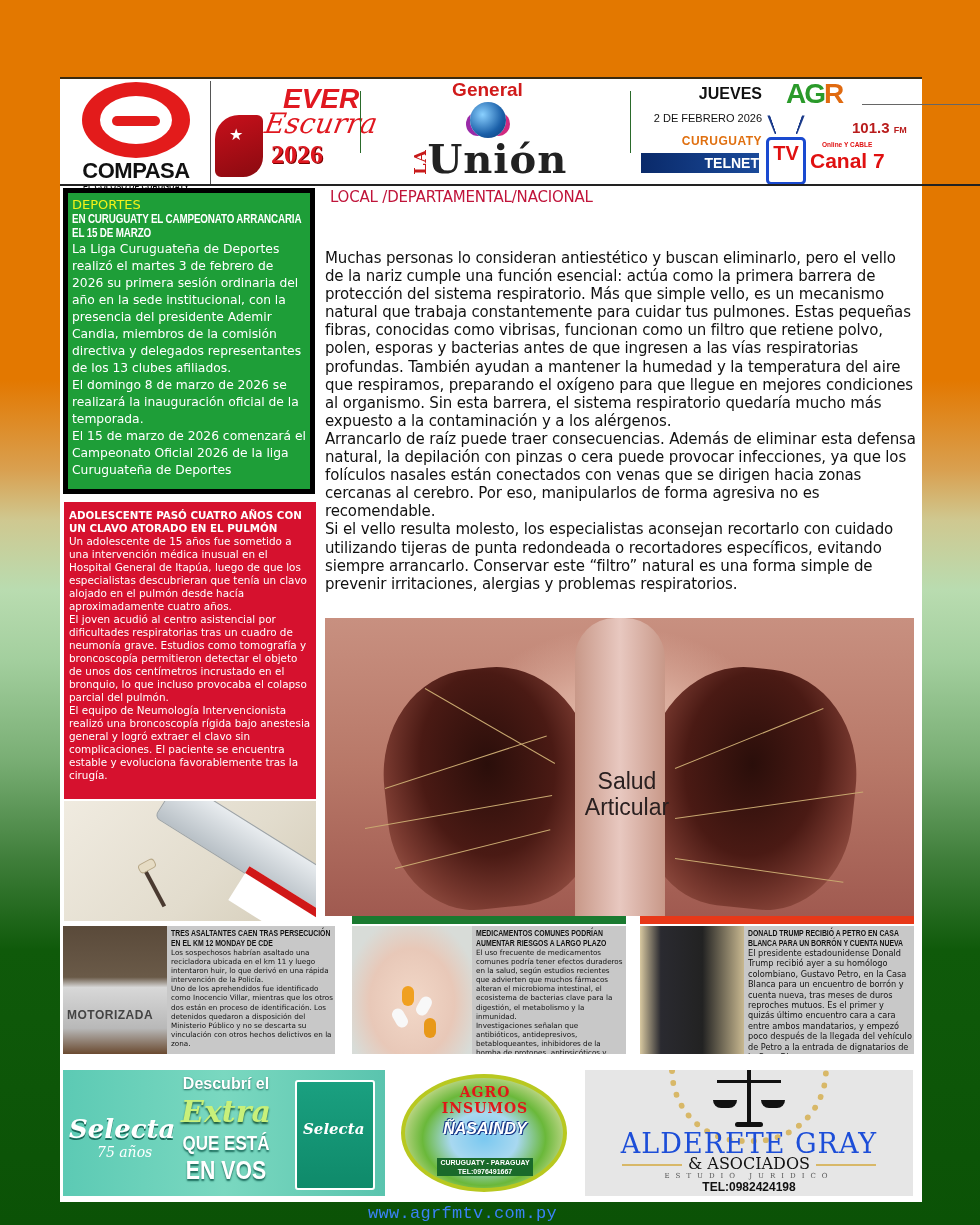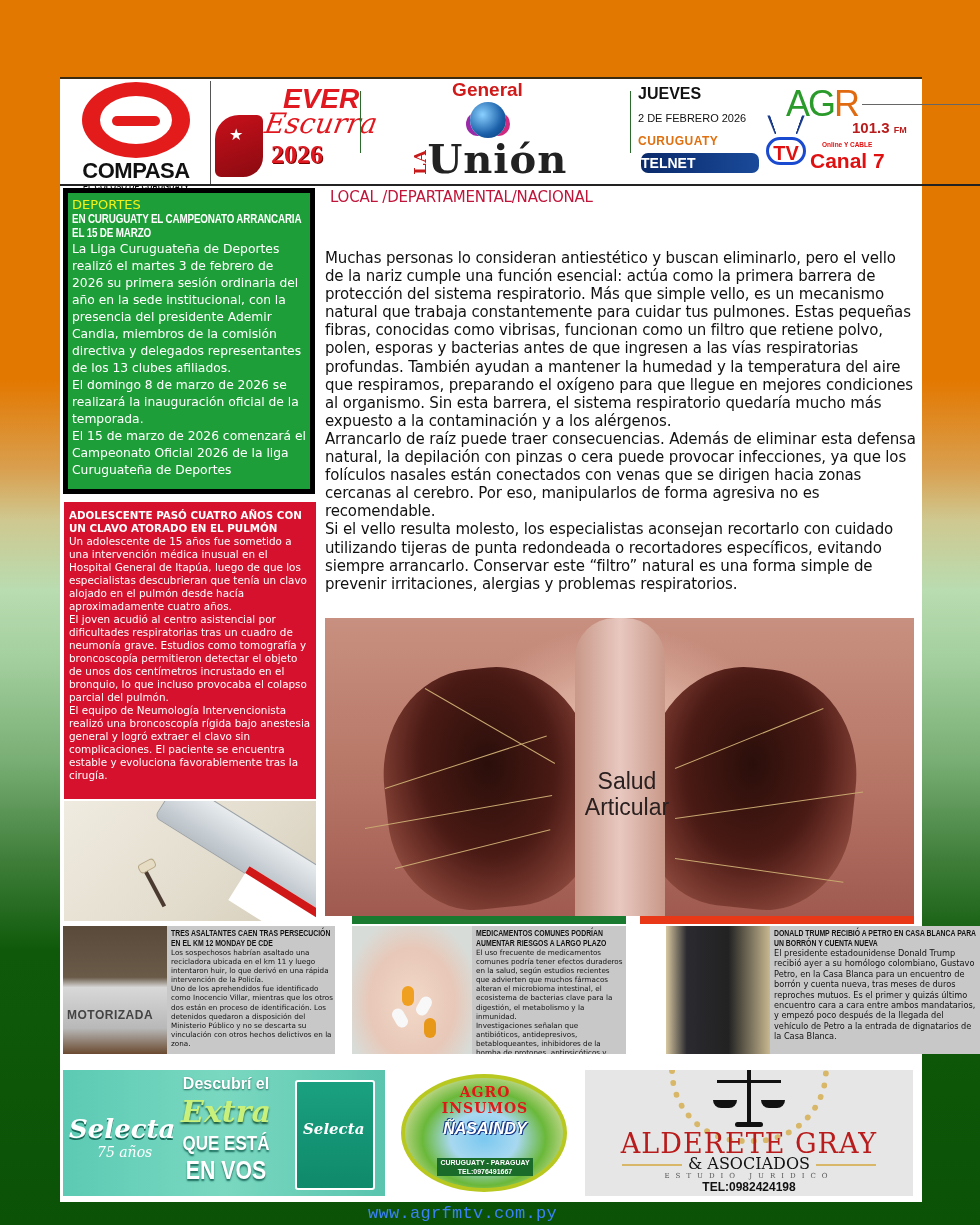--- a/index.html
+++ b/index.html
@@ -40,31 +40,31 @@
   .ever-ribbon { position: absolute; left: 2px; top: 32px; width: 48px; height: 62px; background: linear-gradient(160deg,#c8101b,#8a0a10); border-radius: 24px 6px 20px 6px; }
   .ever-star { position: absolute; left: 16px; top: 42px; color: #fff; font-size: 16px; }
   .ever-1 { position: absolute; left: 70px; top: 2px; color: #e01820; font-family: "Liberation Sans", sans-serif; font-weight: 900; font-style: italic; font-size: 28px; line-height: 28px; }
   .ever-2 { position: absolute; left: 52px; top: 26px; color: #e01820; font-family: "DejaVu Serif", serif; font-style: italic; font-size: 28px; line-height: 30px; transform: skewX(-10deg); }
   .ever-3 { position: absolute; left: 58px; top: 58px; color: #e01820; font-family: "Liberation Serif", serif; font-weight: 900; font-size: 26px; line-height: 28px; text-shadow: 1px 1px 0 #7a0000; }
   .logo-union { position: absolute; left: 325px; top: 0px; width: 205px; height: 106px; text-align: center; }
   .union-revista { color: #d01a1a; font-family: "Liberation Sans", sans-serif; font-weight: 700; font-size: 19px; line-height: 22px; }
   .union-globe { width: 36px; height: 36px; margin: 1px auto 0; border-radius: 50%; background: radial-gradient(circle at 35% 35%, #8ad0ff, #1a5fa8 60%, #0c3870); box-shadow: -10px 4px 0 -6px #9a2aa8, 10px 4px 0 -6px #d02a80; }
   .union-name { font-family: "DejaVu Serif", serif; font-weight: 700; font-size: 40px; line-height: 42px; color: #222; letter-spacing: 1px; }
   .union-la { display: inline-block; color: #c81a1a; font-size: 16px; transform: rotate(-90deg); vertical-align: 6px; margin-right: -6px; }
-  .date-block { position: absolute; left: 578px; top: 4px; width: 124px; text-align: left; }
+  .date-block { position: absolute; left: 578px; top: 4px; width: 124px; text-align: right; }
   .date-day { font-family: "Liberation Sans", sans-serif; font-weight: 900; font-size: 16px; color: #111; line-height: 22px; }
   .date-full { font-family: "Liberation Sans", sans-serif; font-size: 11px; color: #111; line-height: 22px; margin-top: 2px; }
   .date-city { font-family: "Liberation Sans", sans-serif; font-weight: 900; font-size: 12px; color: #e07010; line-height: 20px; margin-top: 2px; letter-spacing: 0.5px; }
-  .telnet { display: block; margin: 2px auto 0; width: 118px; height: 20px; background: linear-gradient(90deg,#0a2a6a,#1a4a9a); color: #fff; font-family: "Liberation Sans", sans-serif; font-weight: 900; font-size: 14px; line-height: 20px; border-radius: 7px; }
+  .telnet { display: block; margin: 2px auto 0; width: 118px; height: 20px; background: linear-gradient(90deg,#0a2a6a,#1a4a9a); color: #fff; font-family: "Liberation Sans", sans-serif; font-weight: 900; font-size: 14px; line-height: 20px; }
   .agr-block { position: absolute; left: 702px; top: 0px; width: 158px; height: 106px; }
-  .agr-logo { position: absolute; left: 24px; top: 10px; font-family: "Liberation Sans", sans-serif; font-weight: 400; font-size: 36px; line-height: 30px; color: #2a9a2a; letter-spacing: -2px; }
+  .agr-logo { position: absolute; left: 24px; top: 0; font-family: "Liberation Sans", sans-serif; font-weight: 700; font-size: 28px; line-height: 30px; color: #2a9a2a; letter-spacing: -2px; }
   .agr-logo span { color: #e06a10; }
   .agr-fm { position: absolute; left: 54px; top: 40px; font-family: "Liberation Sans", sans-serif; font-weight: 900; font-size: 15px; color: #b91c1c; margin-left: 36px; }
   .agr-fm small { font-size: 9px; }
-  .tv-box { position: absolute; left: 4px; top: 58px; width: 40px; height: 28px; border: 3px solid #1a4ad0; border-radius: 14px; color: #e01010; font-family: "Liberation Sans", sans-serif; font-weight: 900; font-size: 20px; line-height: 26px; text-align: center; }
+  .tv-box { position: absolute; left: 4px; top: 58px; width: 40px; height: 48px; border: 3px solid #1a4ad0; border-radius: 5px; color: #e01010; font-family: "Liberation Sans", sans-serif; font-weight: 900; font-size: 20px; line-height: 26px; text-align: center; }
   .tv-ant { position: absolute; left: 10px; top: 38px; width: 28px; height: 20px; border-left: 2px solid #1a3a8a; border-right: 2px solid #1a3a8a; transform: perspective(20px) rotateX(-30deg); }
   .agr-cable { position: absolute; left: 60px; top: 62px; font-family: "Liberation Sans", sans-serif; font-weight: 700; font-size: 6.5px; color: #e01010; }
   .agr-canal { position: absolute; left: 48px; top: 70px; font-family: "Liberation Sans", sans-serif; font-weight: 900; font-size: 21px; color: #e01010; line-height: 24px; }
 
   
   .sports { position: absolute; left: 3px; top: 111px; width: 252px; height: 306px; background: #1e9e38; border: 5px solid #000000; padding: 4px 4px 0 4px; }
   .sports-kicker { color: #f2f21a; font-size: 13px; line-height: 15px; }
   .sports-title { color: #fff; font-family: "Liberation Sans", sans-serif; font-weight: 700; font-size: 12px; line-height: 14px; transform: scaleX(0.82); transform-origin: left; width: 120%; text-transform: uppercase; letter-spacing: -0.2px; }
   .sports-body { color: #ffffff; font-size: 12.3px; line-height: 17px; margin-top: 1px; white-space: pre-line; }
   .health { position: absolute; left: 4px; top: 425px; width: 252px; height: 297px; background: #d6112e; padding: 7px 4px 0 5px; }
@@ -97,21 +97,21 @@
   .tab-red { position: absolute; left: 580px; top: 839px; width: 274px; height: 8px; background: #e83818; }
 
   
   .card { position: absolute; top: 849px; height: 128px; background: #c8c8c8; overflow: hidden; }
   .card .img { position: absolute; left: 0; top: 0; width: 104px; height: 128px; }
   .card .txt { position: absolute; left: 108px; top: 2px; right: 2px; }
   .card-title { font-family: "Liberation Sans", sans-serif; font-weight: 700; font-size: 8.4px; line-height: 10px; color: #111; text-transform: uppercase; transform: scaleX(0.82); transform-origin: left; width: 122%; }
   .card-body { font-size: 7.2px; line-height: 9.1px; color: #111; white-space: pre-line; }
   .card1 { left: 3px; width: 272px; }
   .card2 { left: 292px; width: 274px; }
-  .card3 { left: 580px; width: 314px; margin-left: 26px; }
+  .card3 { left: 580px; width: 274px; }
   .card1 .img { background: linear-gradient(180deg,#5a4a3a 0%,#6a5a48 40%,#d8d8d8 48%,#b8b8b8 80%,#6a4a30 100%); }
   .card2 .img { width: 120px; background: radial-gradient(ellipse at 50% 60%, #f2d8c8, #e8c8b8 50%, #d8dcd8 80%); }
   .card2 .txt { left: 124px; }
   .card3 .img { width: 104px; background: linear-gradient(90deg,#d8c8a0 0%,#2a2a30 20%,#222 60%,#c8b890 100%); }
   .motor { position: absolute; left: 4px; top: 82px; font-family: "Liberation Sans", sans-serif; font-weight: 900; font-size: 12px; color: #444; letter-spacing: 0.5px; }
   .pill { position: absolute; width: 12px; height: 20px; border-radius: 6px; }
 
   
   .ad { position: absolute; top: 993px; height: 126px; overflow: hidden; }
   .ad-selecta { left: 3px; width: 322px; background: linear-gradient(90deg,#5ccab4,#7ad8c0 50%,#5ac4ae); }
@@ -129,21 +129,21 @@
   .agro-name { position: absolute; left: 20px; top: 50px; width: 140px; text-align: center; color: #fff; font-family: "Liberation Sans", sans-serif; font-weight: 900; font-style: italic; font-size: 16px; text-shadow: 1px 1px 0 #1a3a8a, -1px -1px 0 #1a3a8a; }
   .agro-city { position: absolute; left: 42px; top: 88px; width: 96px; text-align: center; background: #1a6a2a; color: #fff; font-family: "Liberation Sans", sans-serif; font-weight: 700; font-size: 7px; line-height: 9px; }
   .agro-tel { position: absolute; left: 42px; top: 97px; width: 96px; text-align: center; color: #fff; background: #1a6a2a; font-family: "Liberation Sans", sans-serif; font-weight: 700; font-size: 7px; line-height: 9px; }
   .ad-law { left: 525px; width: 328px; background: #e6e6e6; }
   .law-scale { position: absolute; left: 128px; top: 0; width: 72px; height: 60px; }
   .law-post { position: absolute; left: 34px; top: 0; width: 4px; height: 52px; background: #111; }
   .law-beam { position: absolute; left: 4px; top: 10px; width: 64px; height: 3px; background: #111; }
   .law-pan { position: absolute; top: 30px; width: 24px; height: 8px; background: #111; border-radius: 0 0 12px 12px; }
   .law-base { position: absolute; left: 22px; top: 52px; width: 28px; height: 5px; background: #111; border-radius: 3px; }
   .law-wreath { position: absolute; left: 84px; top: 0; width: 160px; height: 74px; border: 6px dotted #d8b868; border-top: none; border-radius: 0 0 80px 80px; }
-  .law-name { position: absolute; left: 0; top: 60px; width: 328px; text-align: center; font-family: "DejaVu Serif", serif; font-size: 27px; line-height: 28px; color: #b91c1c; letter-spacing: 1px; }
+  .law-name { position: absolute; left: 0; top: 60px; width: 328px; text-align: center; font-family: "DejaVu Serif", serif; font-size: 27px; line-height: 28px; color: #1d4ed8; letter-spacing: 1px; }
   .law-sub { position: absolute; left: 0; top: 86px; width: 328px; text-align: center; font-family: "DejaVu Serif", serif; font-size: 16px; line-height: 16px; color: #111; }
   .law-sub::before, .law-sub::after { content: ""; display: inline-block; width: 60px; height: 2px; background: #d8b868; vertical-align: middle; margin: 0 6px; }
   .law-est { position: absolute; left: 0; top: 102px; width: 328px; text-align: center; font-family: "DejaVu Serif", serif; font-size: 7px; letter-spacing: 6px; color: #555; }
   .law-tel { position: absolute; left: 0; top: 110px; width: 328px; text-align: center; font-family: "Liberation Sans", sans-serif; font-weight: 900; font-size: 12px; color: #111; }
 
   .footer-url { position: absolute; left: 368px; top: 1202px; color: #3b82f6; font-family: Liberation Mono, monospace; font-size: 17px; line-height: 24px; letter-spacing: 0.3px; }
   .right-rule { position: absolute; left: 862px; top: 104px; width: 118px; height: 1px; background: #666; }
 </style>
 </head>
 <body>

